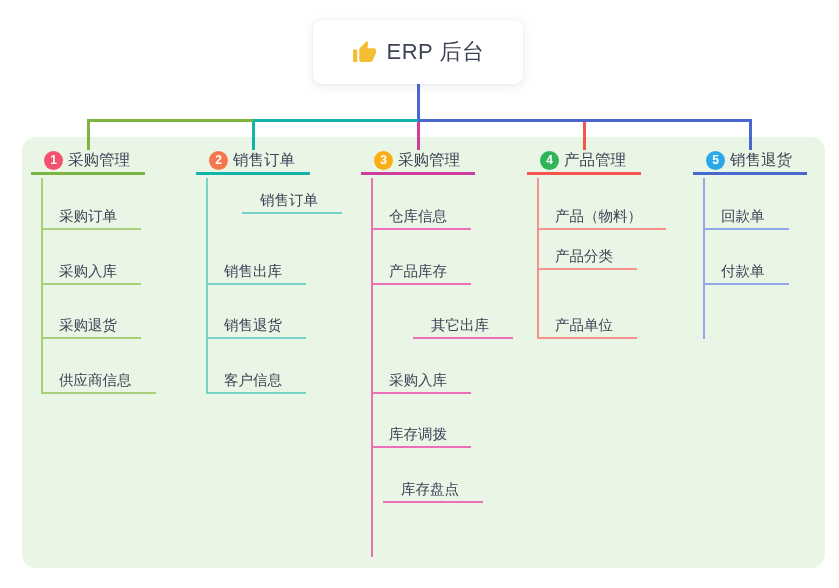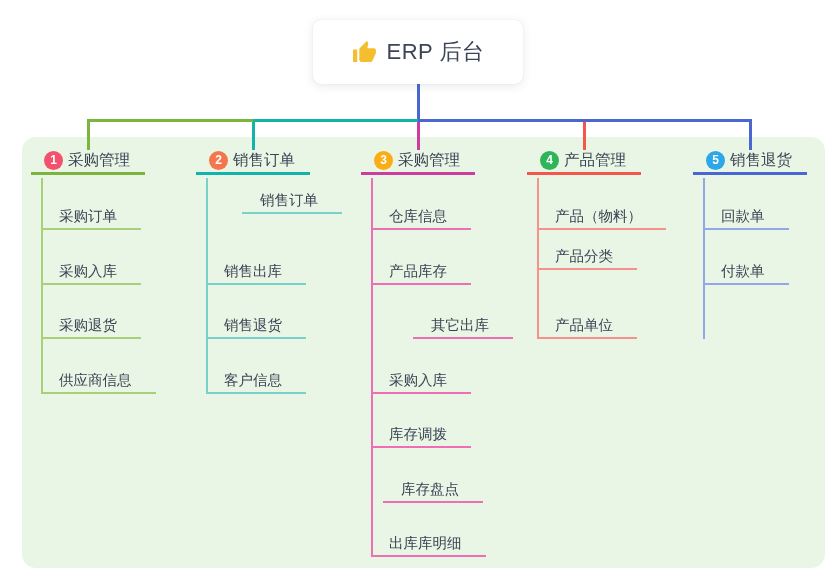--- a/index.html
+++ b/index.html
@@ -71,21 +71,20 @@
           <span class="badge" style="background: rgb(250, 173, 20);">3</span>
           <span class="blabel">采购管理</span>
         </div>
         <div class="vline" style="background: rgb(239, 111, 182); height: 379px;"></div>
         <div class="child" style="top: 58px; border-color: rgb(239, 111, 182);">仓库信息</div>
         <div class="child" style="top: 112.5px; border-color: rgb(239, 111, 182);">产品库存</div>
         <div class="child" style="top: 167px; border-color: rgb(239, 111, 182); margin-left: 42px;">其它出库</div>
         <div class="child" style="top: 221.5px; border-color: rgb(239, 111, 182);">采购入库</div>
         <div class="child" style="top: 276px; border-color: rgb(239, 111, 182);">库存调拨</div>
         <div class="child" style="top: 330.5px; border-color: rgb(239, 111, 182); margin-left: 12px;">库存盘点</div>
-        <div class="child" style="top: 385px; border-color: rgb(239, 111, 182);">出库库明细</div>
       </div>
       <div class="branch" style="left: 527px;">
         <div class="bhead" style="border-color: rgb(244, 86, 76);">
           <span class="badge" style="background: rgb(47, 180, 90);">4</span>
           <span class="blabel">产品管理</span>
         </div>
         <div class="vline" style="background: rgb(247, 145, 139); height: 161px;"></div>
         <div class="child" style="top: 58px; border-color: rgb(247, 145, 139);">产品（物料）</div>
         <div class="child" style="top: 98px; border-color: rgb(247, 145, 139);">产品分类</div>
         <div class="child" style="top: 167px; border-color: rgb(247, 145, 139);">产品单位</div>

